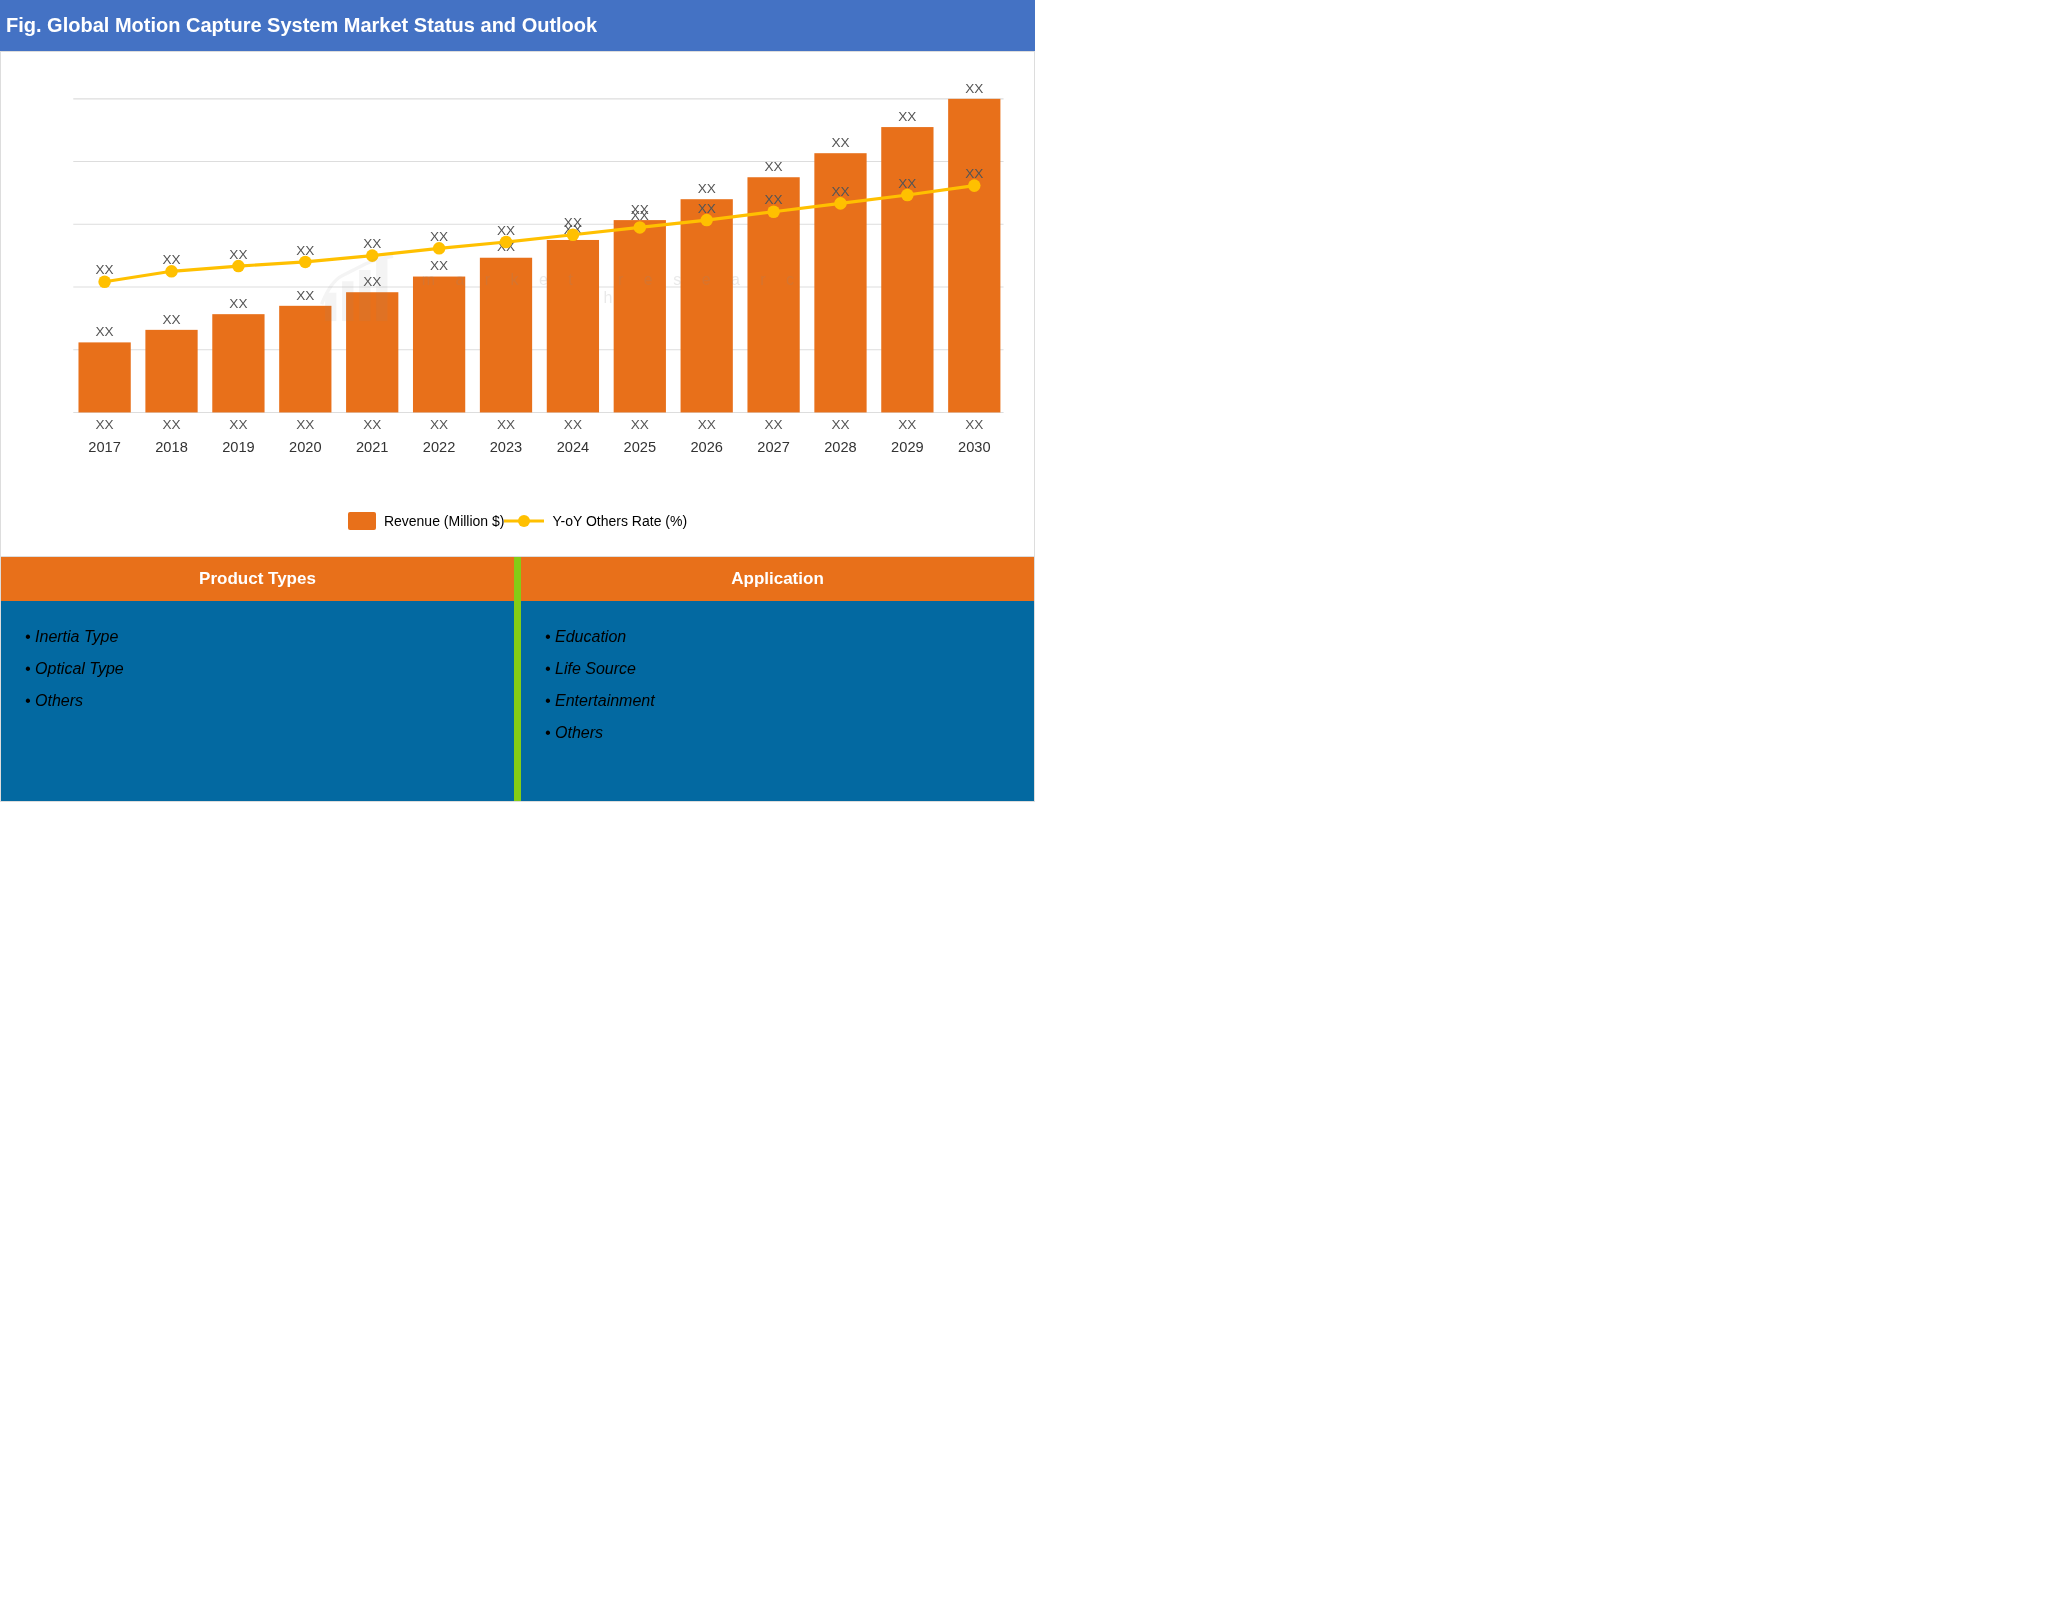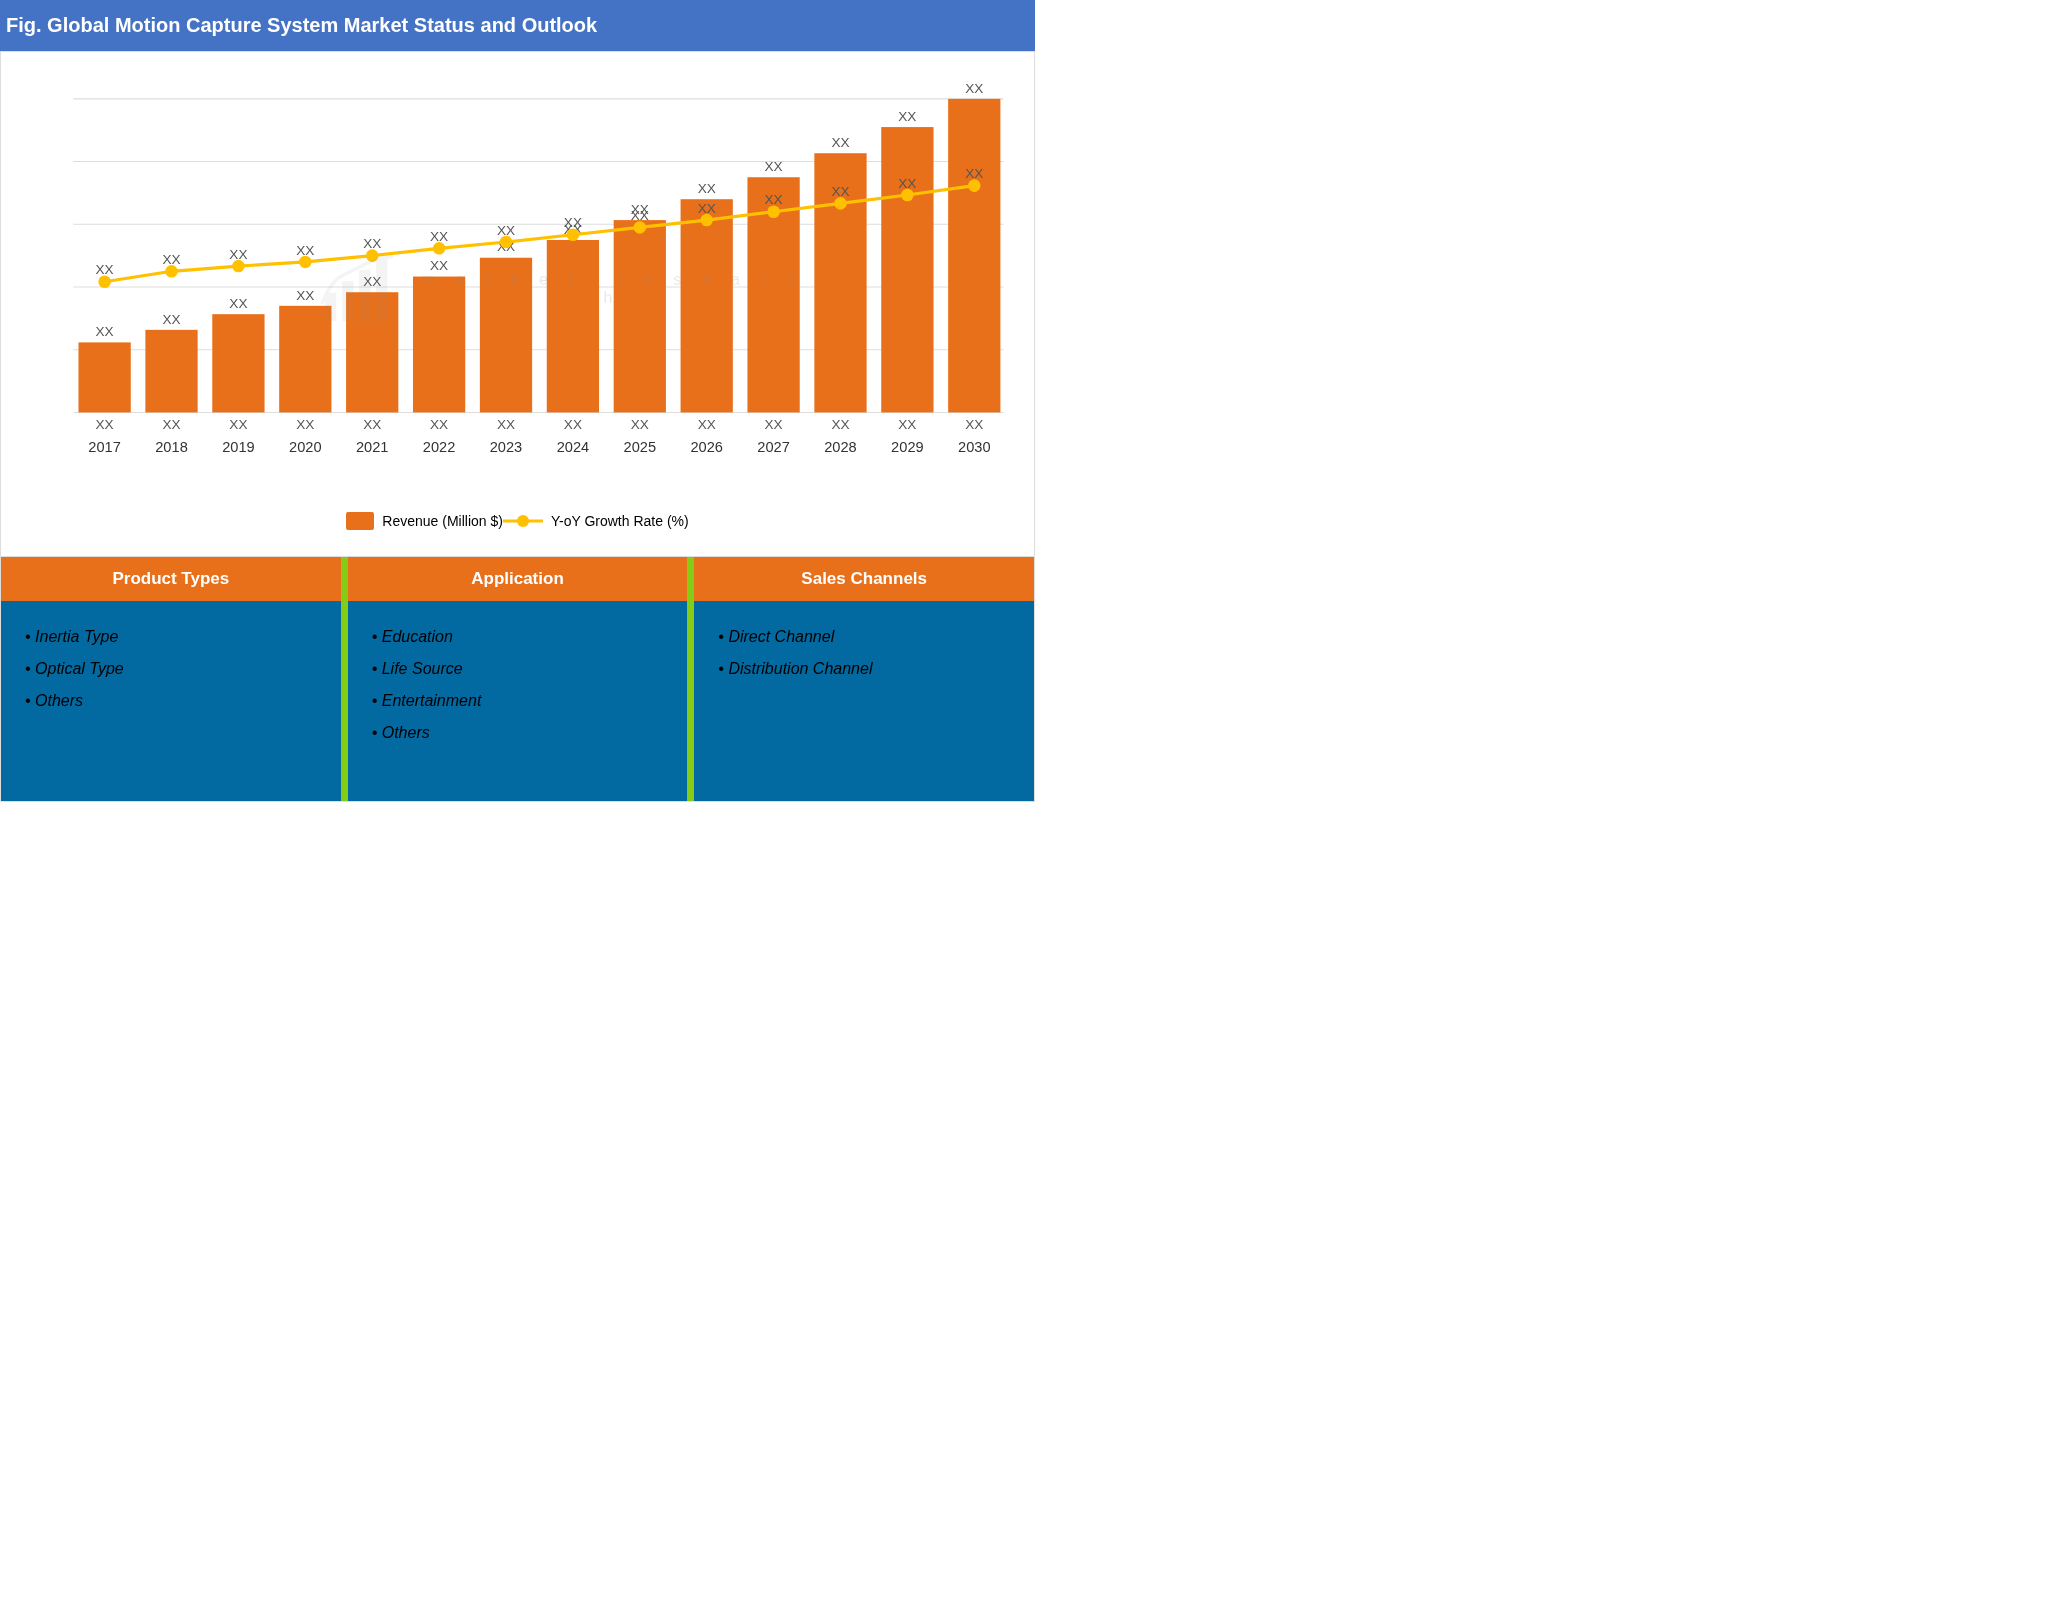--- a/index.html
+++ b/index.html
@@ -313,21 +313,21 @@
 
     <div class="legend-area">
       <div class="legend-item">
         <div class="legend-box-orange"></div>
         <span>Revenue (Million $)</span>
       </div>
       <div class="legend-item">
         <div class="legend-line-yellow">
           <div class="legend-dot"></div>
         </div>
-        <span>Y-oY Growth Rate (%)</span>
+        <span>Y-oY Others Rate (%)</span>
       </div>
     </div>
   </div>
 
   <div class="bottom-section">
 
     <div class="bottom-col">
       <div class="col-header">Product Types</div>
       <div class="col-body">
         <div>•&nbsp;<span>Inertia Type</span></div>
@@ -339,22 +339,15 @@
     <div class="bottom-col">
       <div class="col-header">Application</div>
       <div class="col-body">
         <div>•&nbsp;<span>Education</span></div>
         <div>•&nbsp;<span>Life Source</span></div>
         <div>•&nbsp;<span>Entertainment</span></div>
         <div>•&nbsp;<span>Others</span></div>
       </div>
     </div>
 
-    <div class="bottom-col">
-      <div class="col-header">Sales Channels</div>
-      <div class="col-body">
-        <div>•&nbsp;<span>Direct Channel</span></div>
-        <div>•&nbsp;<span>Distribution Channel</span></div>
-      </div>
-    </div>
   </div>
 
 </div>
 
 </body></html>

